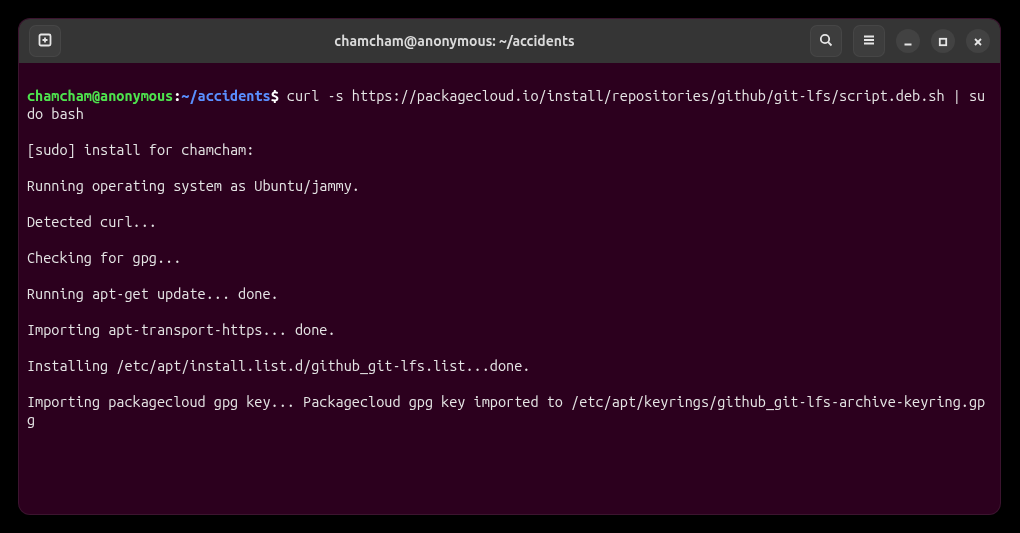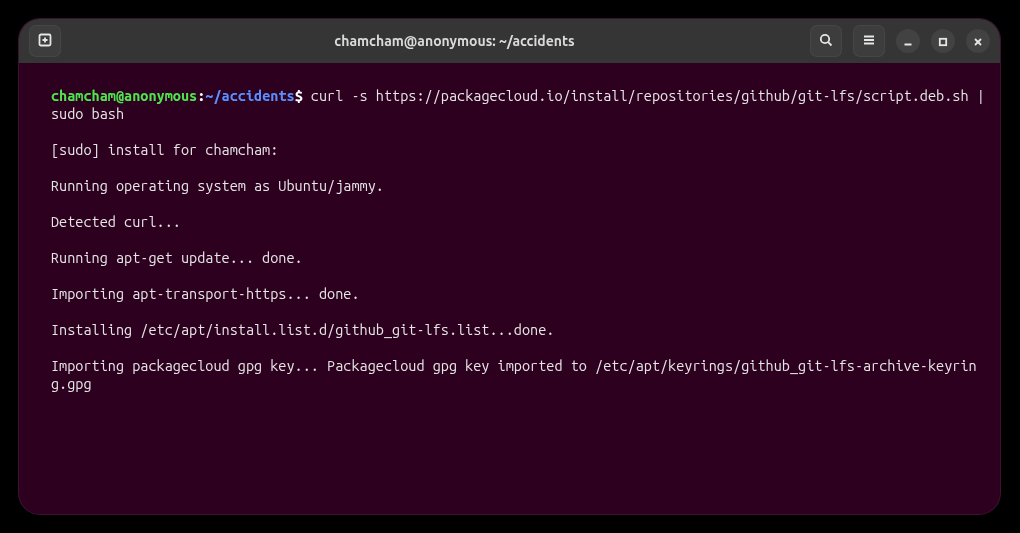--- a/index.html
+++ b/index.html
@@ -14,21 +14,21 @@
       font-family: 'Ubuntu Mono', 'DejaVu Sans Mono', 'Consolas', monospace;
       overflow: hidden;
     }
     .window {
       position: absolute;
       left: 18px;
       top: 18px;
       width: 983px;
       height: 497px;
       background: #2c001e;
-      border-radius: 22px;
+      border-radius: 12px;
       overflow: hidden;
       box-shadow: 0 8px 24px rgba(0,0,0,.5);
       border: 1px solid rgba(255,255,255,.08);
     }
     .titlebar {
       height: 44px;
       background: #353535;
       display: flex;
       align-items: center;
       padding: 0 10px;
@@ -100,21 +100,21 @@
       letter-spacing: 0;
       white-space: pre-wrap;
       word-break: break-all;
       font-family: 'Ubuntu Mono', 'DejaVu Sans Mono', 'Consolas', monospace;
       height: calc(100% - 44px);
       overflow: hidden;
     }
     .prompt-user { color: #4ee44e; font-weight: bold; }
     .prompt-path { color: #5a8fff; font-weight: bold; }
     .prompt-white { color: #ffffff; font-weight: bold; }
-    .term-line { display: block; margin-left: 24px; }
+    .term-line { display: block; }
   </style>
 </head>
 <body>
 
 <div class="window">
   <div class="titlebar">
     <div class="tb-left">
       <div class="tb-btn">
         <span>
           <svg viewBox="0 0 16 16">
@@ -167,20 +167,21 @@
         </span>
       </div>
     </div>
   </div>
 
   <div class="terminal-body">
 <span class="term-line"><span class="prompt-user">chamcham@anonymous</span><span class="prompt-white">:</span><span class="prompt-path">~/accidents</span><span class="prompt-white">$</span><span> curl -s https://packagecloud.io/install/repositories/github/git-lfs/script.deb.sh | sudo bash</span></span>
 <span class="term-line">[sudo] install for chamcham:</span>
 <span class="term-line">Running operating system as Ubuntu/jammy.</span>
 <span class="term-line">Detected curl...</span>
+<span class="term-line">Checking for gpg...</span>
 <span class="term-line">Running apt-get update... done.</span>
 <span class="term-line">Importing apt-transport-https... done.</span>
 <span class="term-line">Installing /etc/apt/install.list.d/github_git-lfs.list...done.</span>
 <span class="term-line">Importing packagecloud gpg key... Packagecloud gpg key imported to /etc/apt/keyrings/github_git-lfs-archive-keyring.gpg</span>
 
 
 <span class="term-line"></span>
 
 
   </div>

